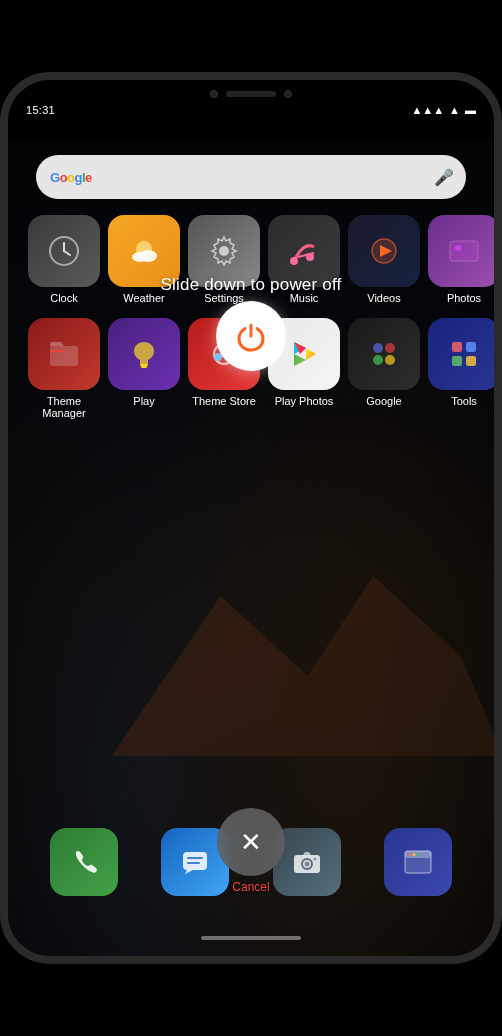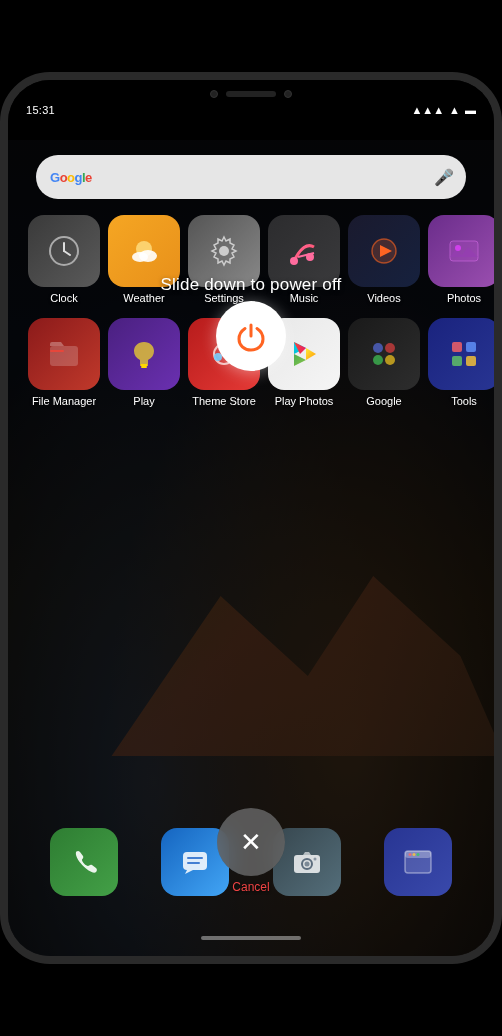--- a/index.html
+++ b/index.html
@@ -414,21 +414,21 @@
       <span class="app-label">Photos</span>
     </div>
     <div class="app-item">
       <div class="app-icon icon-filemanager">
         <svg width="36" height="36" viewBox="0 0 36 36">
           <rect x="4" y="10" width="28" height="20" rx="3" fill="rgba(255,255,255,0.2)"></rect>
           <rect x="4" y="14" width="14" height="2" rx="1" fill="#f44336" opacity="0.8"></rect>
           <path d="M4 10 L4 8 Q4 6 6 6 L15 6 L18 10 Z" fill="rgba(255,255,255,0.3)"></path>
         </svg>
       </div>
-      <span class="app-label">File Manager</span>
+      <span class="app-label">Theme Manager</span>
     </div>
     <div class="app-item">
       <div class="app-icon icon-tips">
         <svg width="36" height="36" viewBox="0 0 36 36">
           <path d="M18 6 C12 6 8 10 8 15 C8 19 10 22 14 24 L14 28 L22 28 L22 24 C26 22 28 19 28 15 C28 10 24 6 18 6Z" fill="rgba(230,200,50,0.8)"></path>
           <rect x="14" y="28" width="8" height="2" rx="1" fill="#ffd600"></rect>
           <rect x="15" y="30" width="6" height="2" rx="1" fill="#ffd600"></rect>
         </svg>
       </div>
       <span class="app-label">Play</span>

